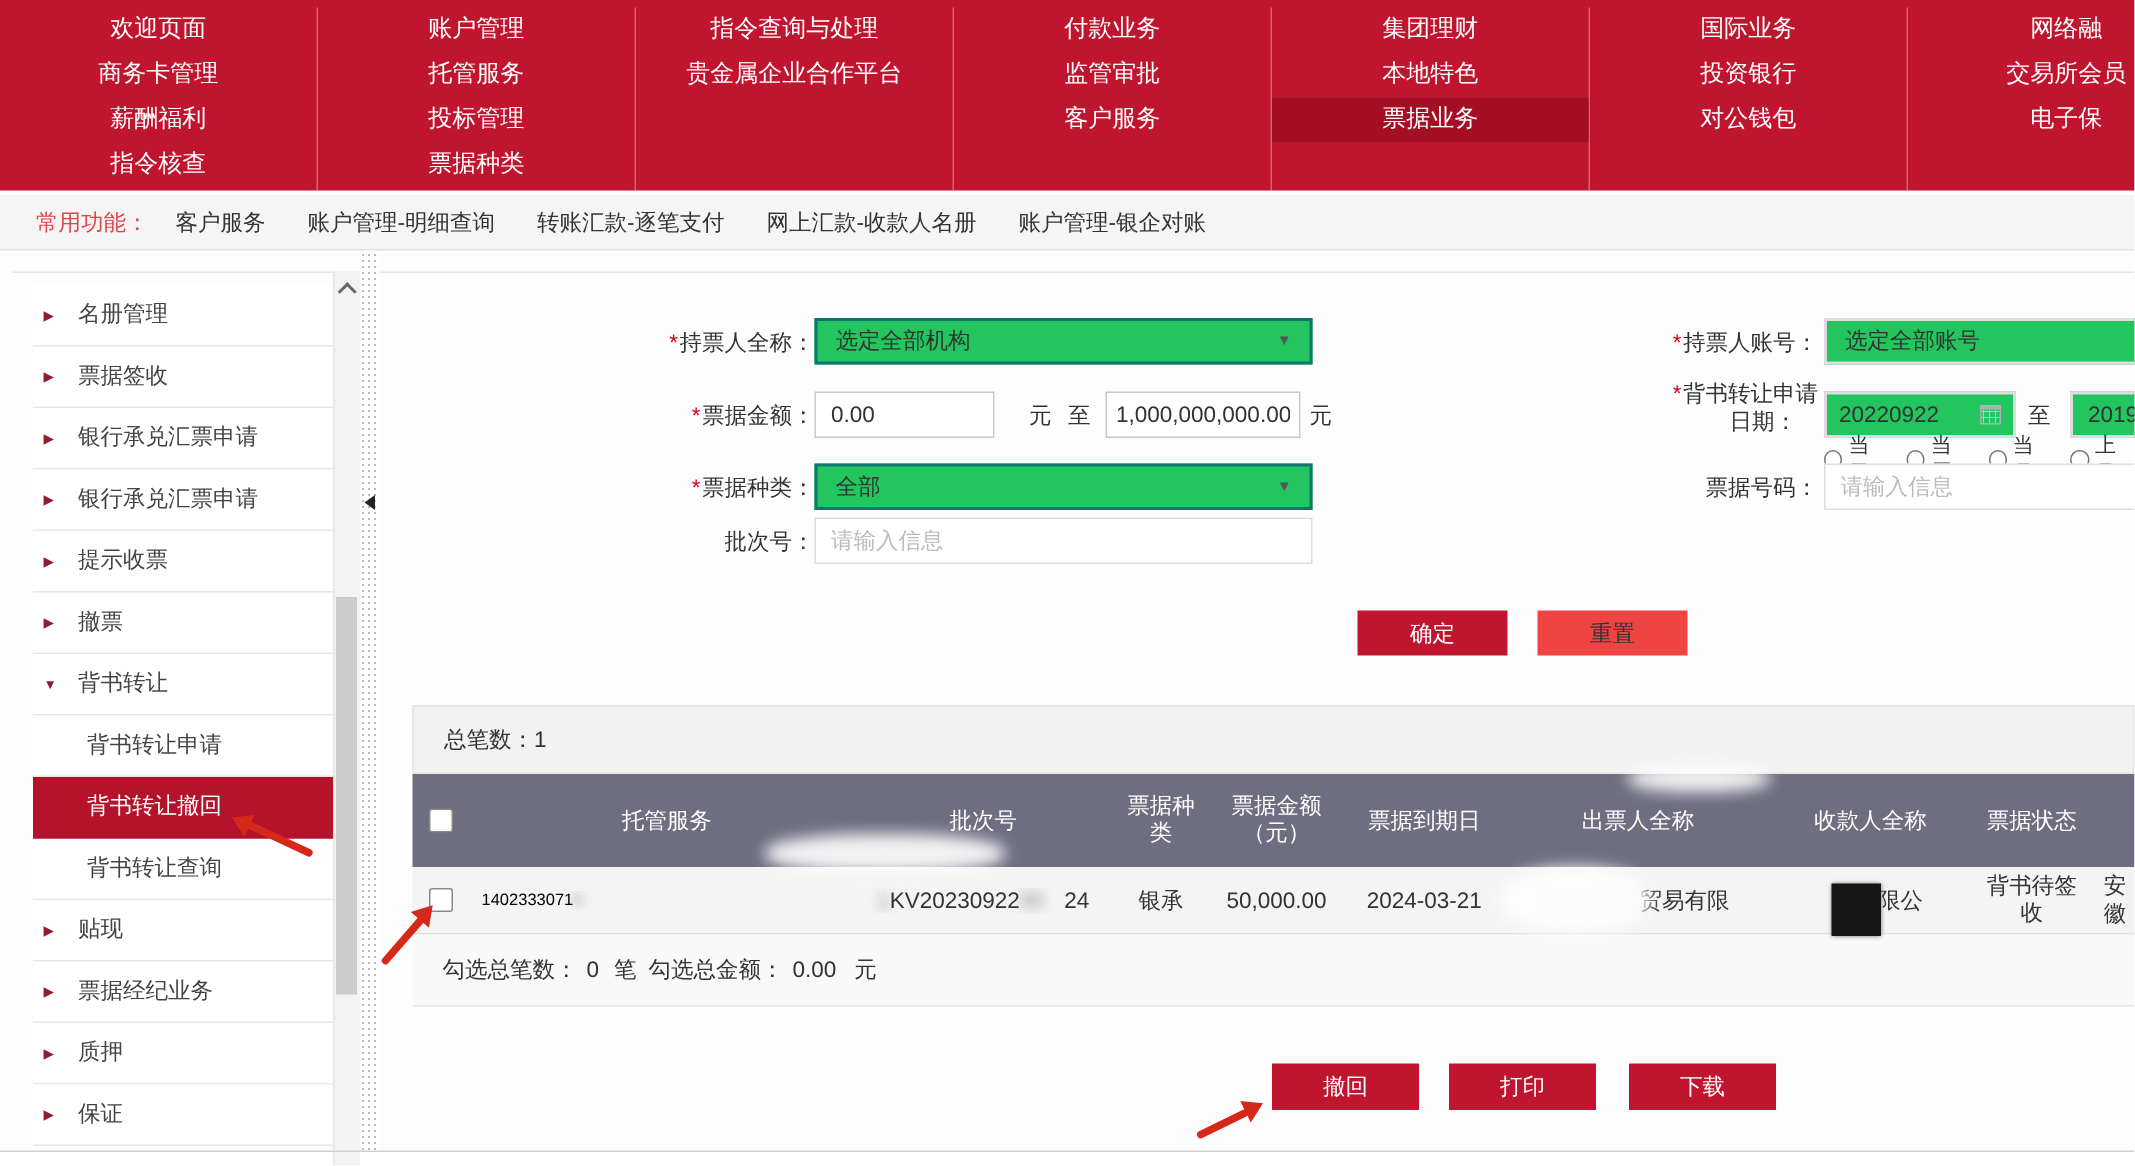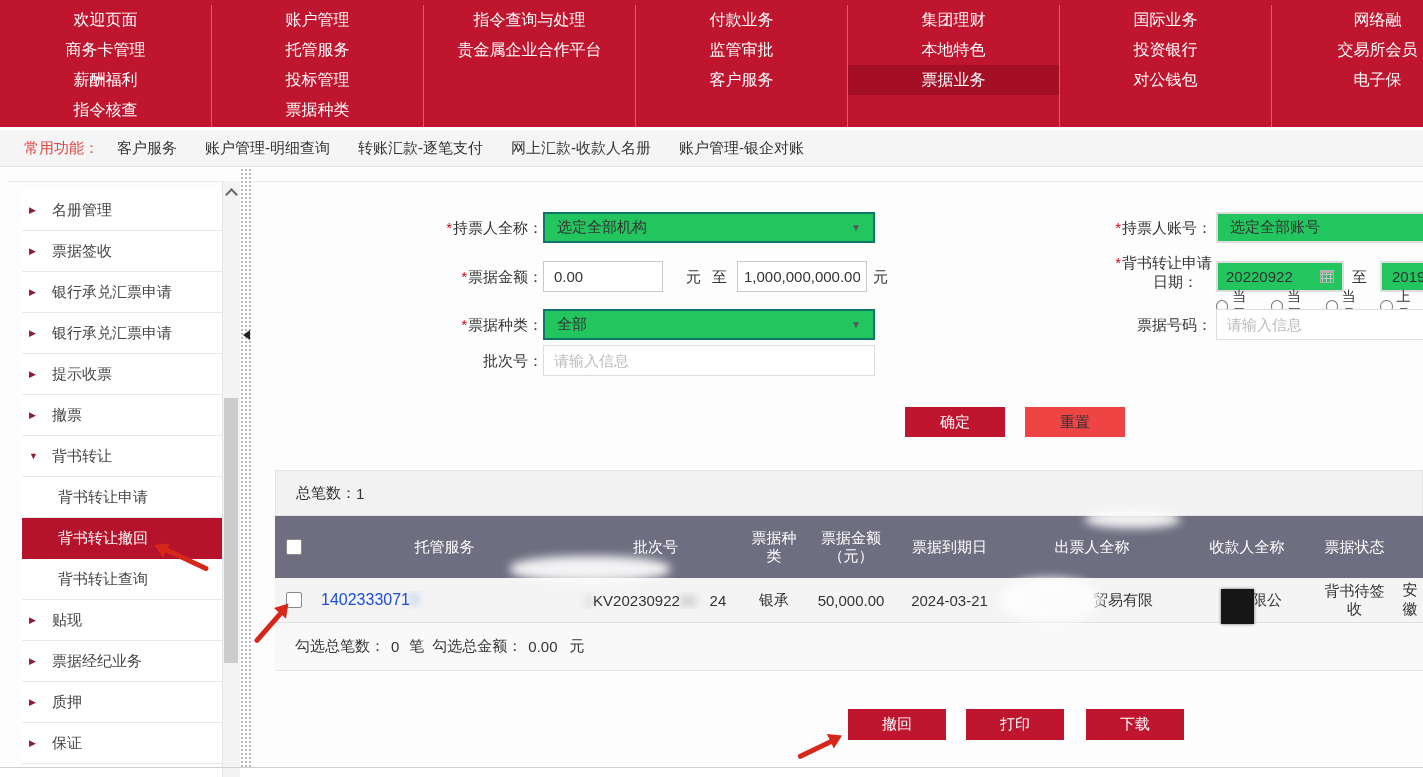--- a/index.html
+++ b/index.html
@@ -68,21 +68,21 @@
   .c-batch{width:175px;flex:0 0 175px;}
   .c-type{width:62px;flex:0 0 62px;}
   .c-amt{width:92px;flex:0 0 92px;}
   .c-due{width:105px;flex:0 0 105px;}
   .c-drawer{width:180px;flex:0 0 180px;}
   .c-payee{width:130px;flex:0 0 130px;}
   .c-status{width:85px;flex:0 0 85px;}
   .c-extra{flex:1;justify-content:flex-start;}
   .wrapbox{display:inline-block;line-height:18px;text-align:center;}
   .cbx{appearance:none;-webkit-appearance:none;width:16px;height:16px;border:1px solid #8a8a8a;background:#fff;border-radius:2px;margin:0;cursor:pointer;}
-  .link{color:#1d4ed8;cursor:pointer;text-decoration:none;font-size:16px;}
+  .link{color:#000000;cursor:pointer;text-decoration:none;font-size:11px;}
   .masked{filter:blur(4px);opacity:.55;}
   .blurbar{display:inline-block;width:58px;height:15px;background:#d9d9d9;filter:blur(6px);margin-right:4px;}
   .redact{left:1221px;top:589px;width:33px;height:35px;background:#161616;box-shadow:0 0 3px rgba(0,0,0,.55);}
   .smudge{position:absolute;background:rgba(253,253,253,.93);filter:blur(5px);border-radius:45%;pointer-events:none;}
   
   .ann-arrow{position:absolute;height:0;transform-origin:left center;pointer-events:none;}
   .ann-arrow .shaft{position:absolute;left:0;top:-2.5px;height:5px;background:#d5281b;border-radius:3px;}
   .ann-arrow .head{position:absolute;top:-8px;width:0;height:0;border-top:8px solid transparent;border-bottom:8px solid transparent;border-left:13px solid #d5281b;}
 </style>
 </head>

